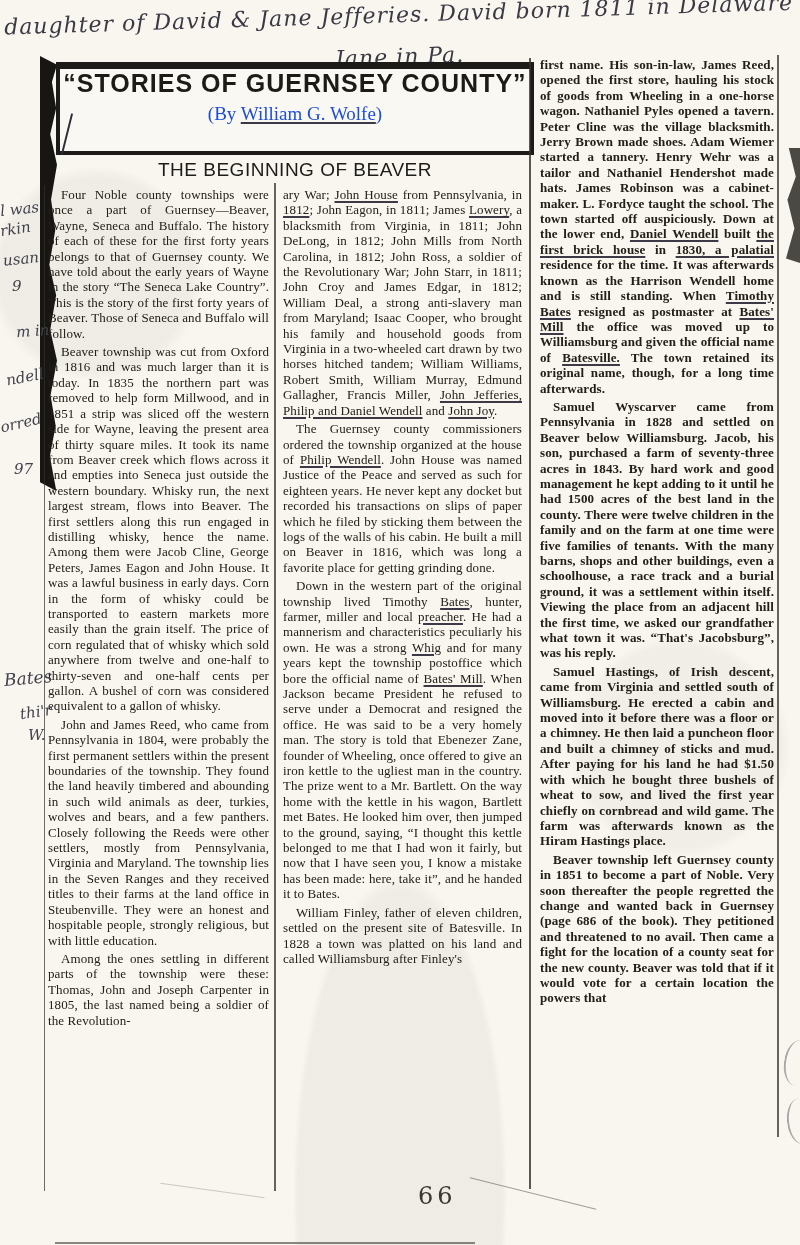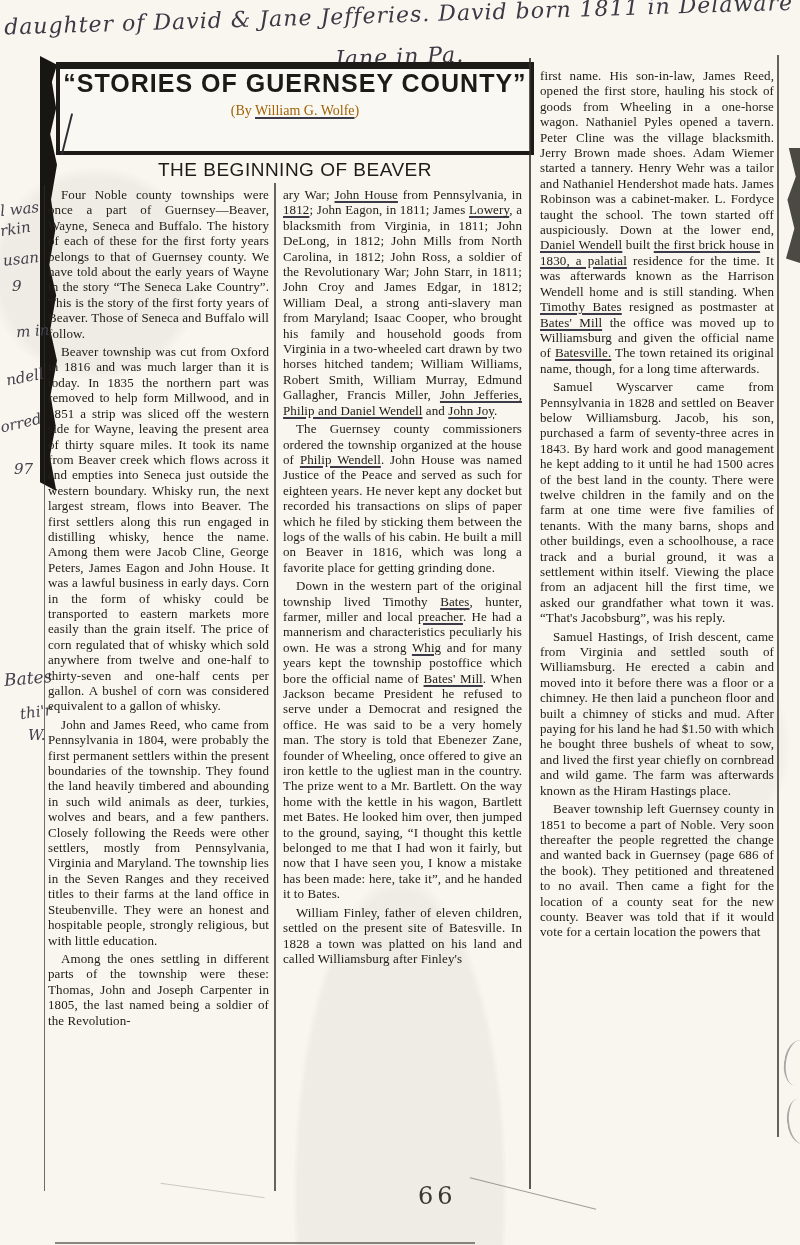--- a/index.html
+++ b/index.html
@@ -20,31 +20,31 @@
   #hw-line2{ left:335px; top:44px; font-size:22px; transform:rotate(-2deg); }
   .margin-note{ position:absolute; font-family:"DejaVu Serif",serif; font-style:italic; font-size:15px; color:#42414c; }
 
   .masthead-box{
     position:absolute; left:56px; top:62px; width:478px; height:93px; box-sizing:border-box;
     border:4px solid #1c1b18; border-top-width:7px; background:#faf8f2;
     text-align:center; 
   }
   .masthead-title{ font-family:"Liberation Sans",sans-serif; font-weight:700; font-size:25px; letter-spacing:1px; color:#1c1b18; }
   .masthead-subtitle{ margin-top:3px; font-family:"Liberation Sans",sans-serif; font-weight:700; font-size:12px; letter-spacing:1.6px; color:#22211d; }
-  .masthead-byline{ margin-top:5px; font-size:14px; color:#a16207; }
+  .masthead-byline{ margin-top:5px; font-size:19px; color:#1d4ed8; }
 
   .section-headline{
     position:absolute; left:56px; top:159px; width:478px; text-align:center;
     font-family:"Liberation Sans",sans-serif; font-weight:400; font-size:19px; letter-spacing:.5px; color:#1d1c18;
   }
 
   .col{ position:absolute; text-align:justify; font-size:13px; line-height:15.4px; letter-spacing:.1px; overflow:hidden; }
   #col1{ left:48px;  top:187px; width:221px; height:1004px; }
   #col2{ left:283px; top:187px; width:239px; height:1004px; }
-  #col3{ left:540px; top:68px;  width:234px; height:1136px; }
+  #col3{ left:540px; top:57px;  width:234px; height:1136px;font-weight:bold; }
   .col p{ margin:0 0 3px 0; text-indent:13px; }
   .col p.cont{ text-indent:0; }
 
   .pen-u{ text-decoration:underline; text-decoration-color:#3b3a46; text-decoration-thickness:1.5px; text-underline-offset:2px; }
 
   .vrule{ position:absolute; background:#33312b; }
   #rule-left { left:44px;  top:185px; width:1px; height:1006px; opacity:.7; }
   #rule-mid1 { left:274px; top:183px; width:2px; height:1008px; opacity:.75; }
   #rule-mid2 { left:529px; top:58px;  width:2px; height:1131px; opacity:.8; }
   #rule-right{ left:777px; top:55px;  width:2px; height:1082px; opacity:.75; }

